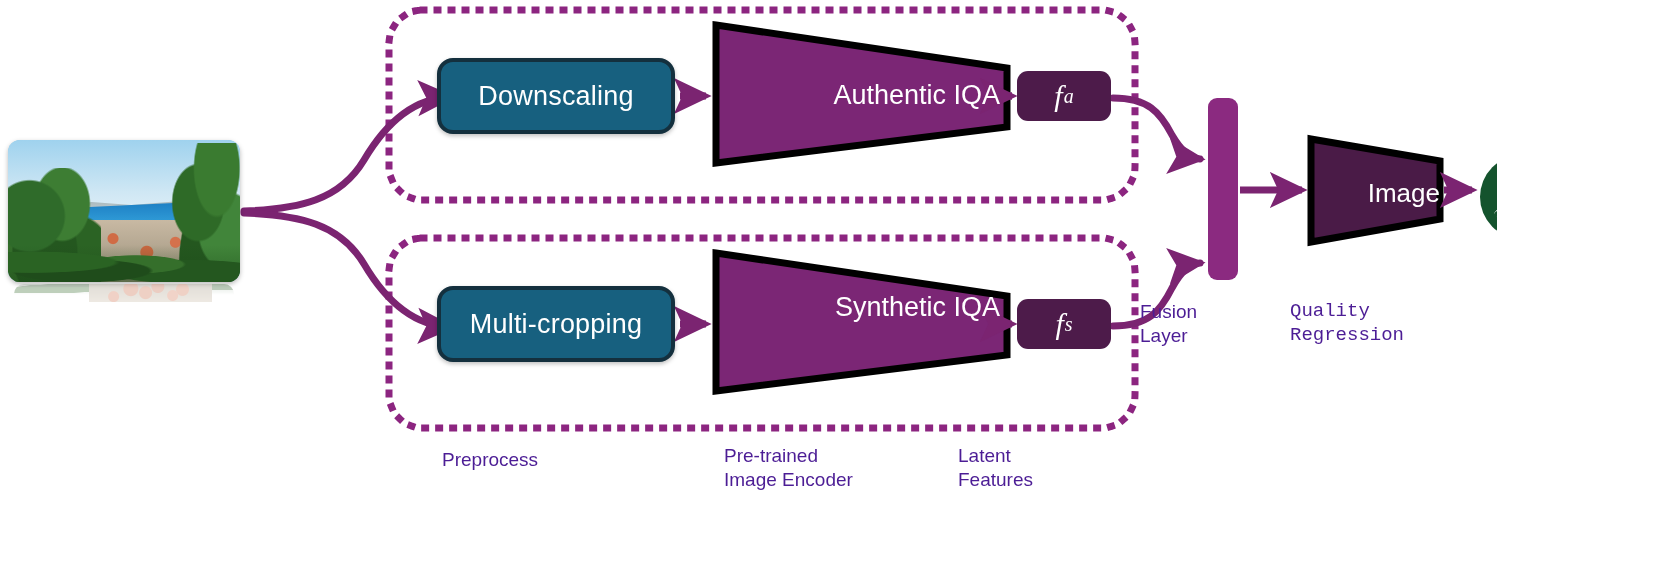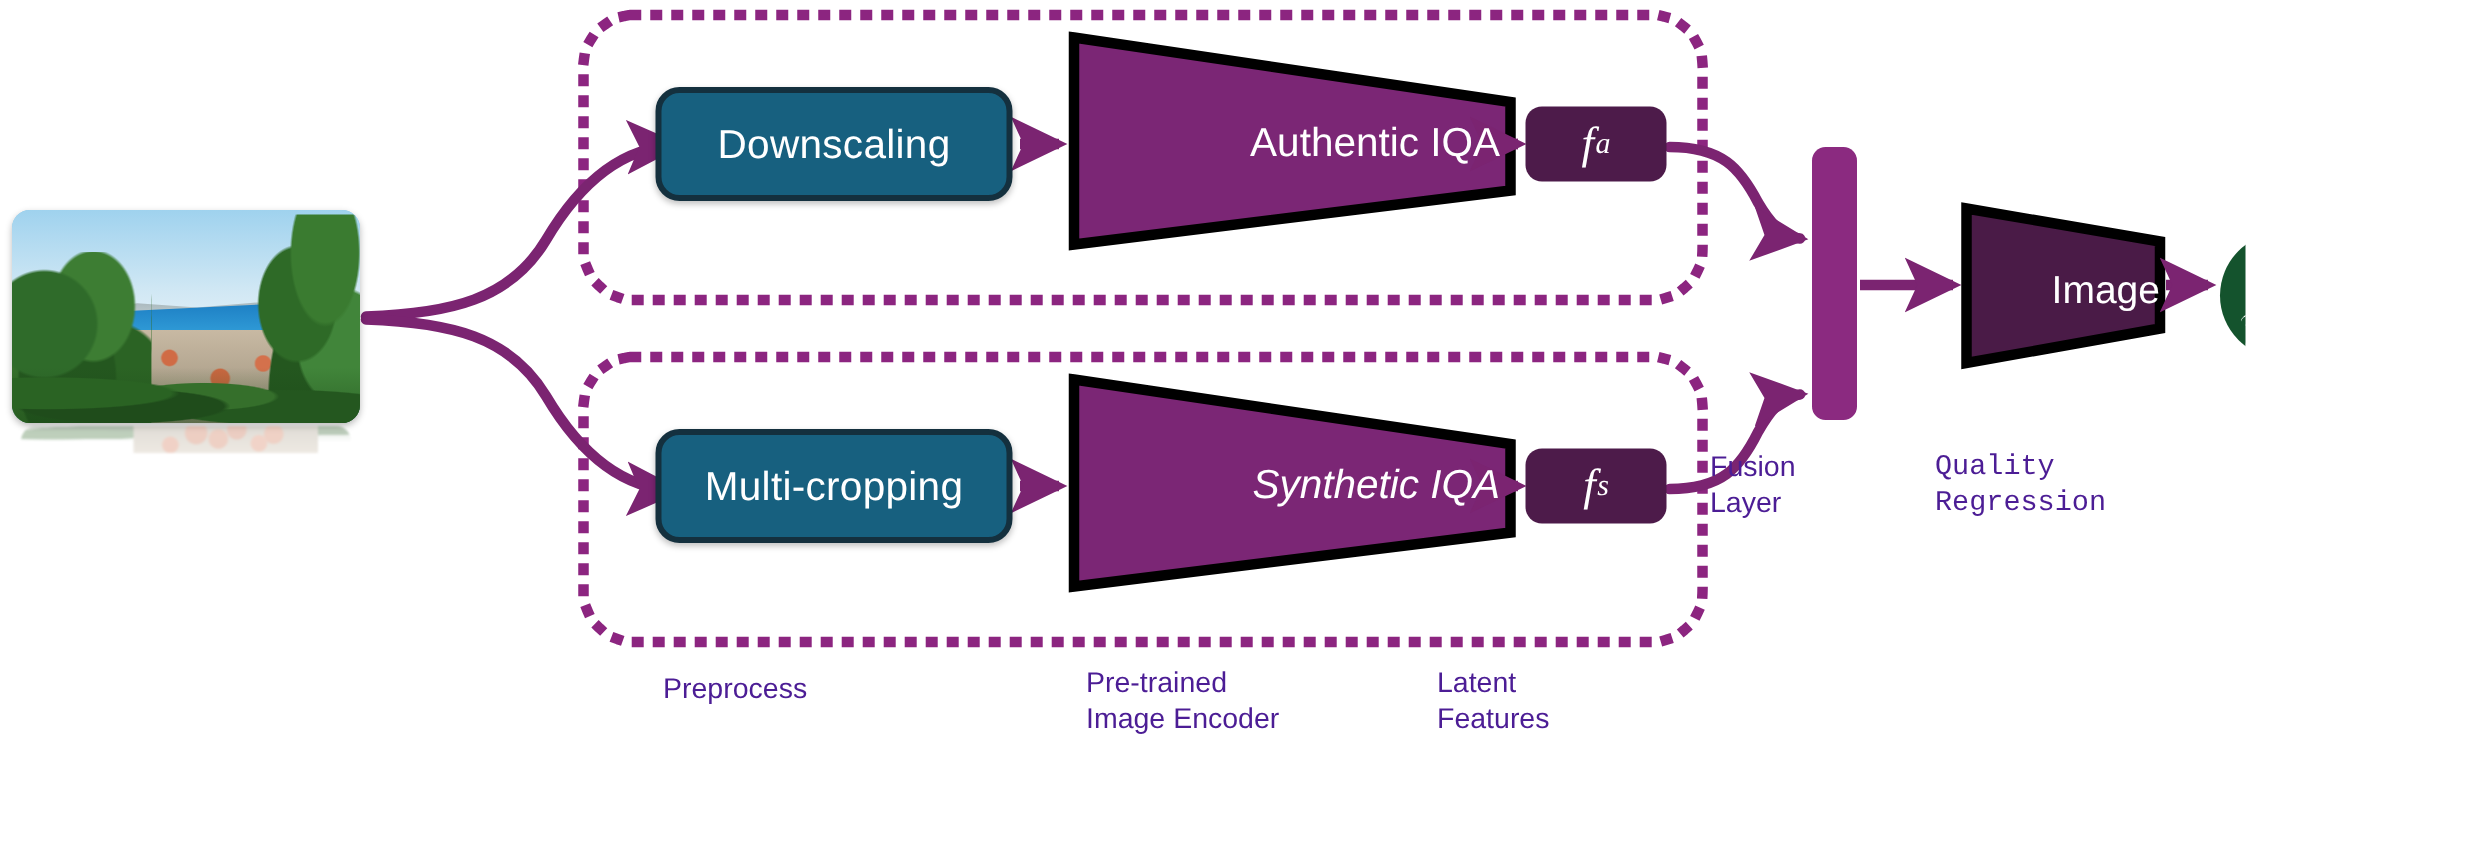--- a/index.html
+++ b/index.html
@@ -200,21 +200,21 @@
 
   
   .trap-label {
     position: absolute;
     color: #ffffff;
     font-size: 27px;
     text-align: right;
     white-space: nowrap;
   }
   #label-authentic { left: 714px; top: 80px;  width: 286px; }
-  #label-synthetic { left: 714px; top: 308px; width: 286px; font-style: italic; }
+  #label-synthetic { left: 714px; top: 292px; width: 286px; }
   #label-head      { left: 1310px; top: 178px; width: 130px; font-size: 26px; }
 
   
   .caption {
     position: absolute;
     color: #4c1d95;
     font-size: 19px;
     text-align: left;
     line-height: 1.24;
     white-space: pre-line;

